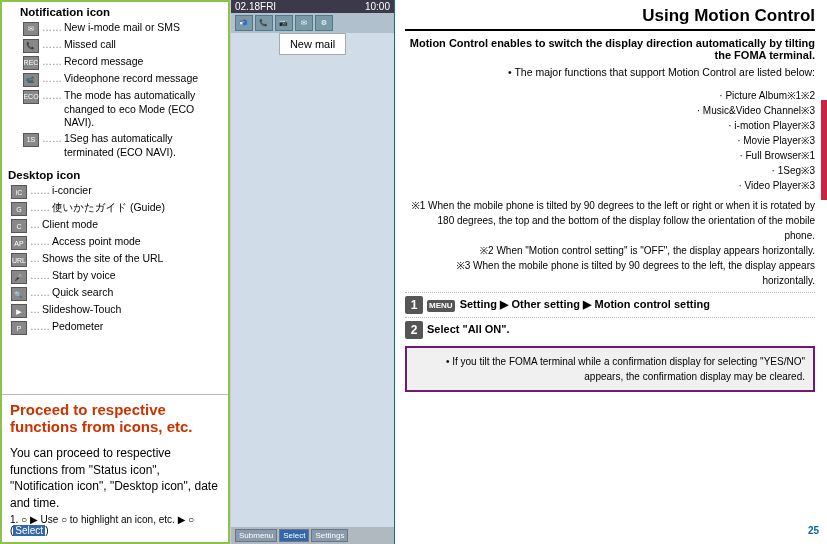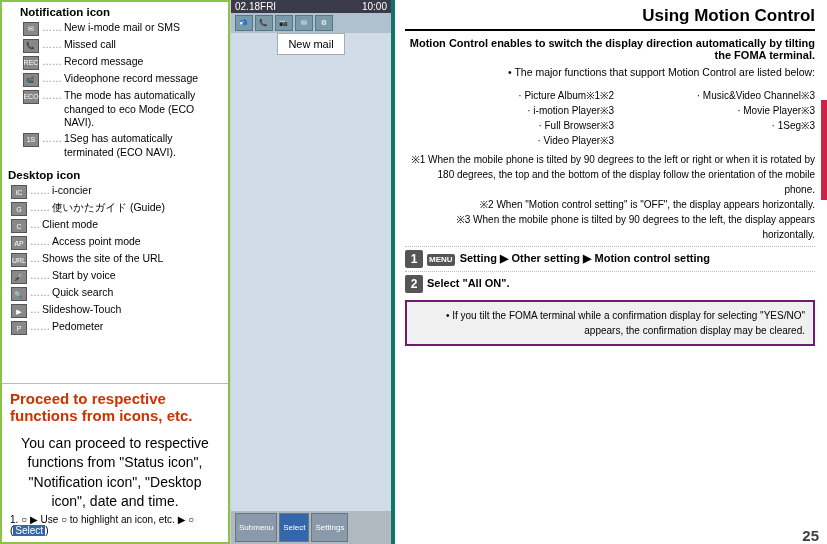--- a/index.html
+++ b/index.html
@@ -87,21 +87,21 @@
       color: #000;
       margin-bottom: 3px;
     }
 
     
     .middle-panel {
       width: 165px;
       min-width: 165px;
       background: #14b8a6;
       border-left: 1px solid #ccc;
-      border-right: 4px solid #0f766e;
+      border-right: 1px solid #0f766e;
       display: flex;
       flex-direction: column;
     }
 
     .phone-screen {
       background: #c8d8e8;
       flex: 1;
       display: flex;
       flex-direction: column;
       position: relative;
@@ -161,21 +161,21 @@
       padding: 2px 4px;
       display: flex;
       gap: 2px;
     }
 
     .phone-bottom-btn {
       background: #8a9aaa;
       border: 1px solid #667788;
       color: #fff;
       font-size: 8px;
-      padding: 9px 3px;
+      padding: 1px 3px;
       cursor: pointer;
     }
 
     .phone-bottom-btn.selected {
       background: #3366aa;
     }
 
     
     .bottom-area {
       background: #fff;
@@ -184,24 +184,23 @@
     }
 
     .proceed-header {
       color: #cc3300;
       font-weight: bold;
       font-size: 15px;
       margin-bottom: 10px;
     }
 
     .proceed-text {
-      font-size: 14px;
+      font-size: 12px;
       color: #000;
       line-height: 1.4;
-      text-align: center;
     }
 
     .proceed-step {
       font-size: 10px;
       color: #000;
       margin-top: 2px;
     }
 
     
     .right-panel {
@@ -238,21 +237,21 @@
 
     .bullet-item {
       font-size: 10.5px;
       color: #000;
       margin-bottom: 2px;
       line-height: 1.4;
     }
 
     .sub-grid {
       display: grid;
-      grid-template-columns: 1fr 1fr;
+      grid-template-columns: 1fr;
       margin-left: 12px;
       margin-bottom: 4px;
       gap: 1px 4px;
     }
 
     .sub-item {
       font-size: 10px;
       color: #000;
       line-height: 1.4;
     }
@@ -315,25 +314,25 @@
       border: 2px solid #701a75;
       padding: 6px 8px;
       margin-top: 4px;
       font-size: 10px;
       color: #000;
       line-height: 1.5;
     }
 
     .page-number {
       position: absolute;
-      bottom: 0;
+      bottom: 8px;
       right: 8px;
-      font-size: 15px;
-      font-weight: bold;
-      color: #404040;
+      font-size: 10px;
+      font-weight: bold;
+      color: #0369a1;
     }
 
     .right-side-tab {
       position: absolute;
       right: -12px;
       top: 100px;
       width: 18px;
       background: #cc2244;
       color: #fff;
       font-size: 9px;
@@ -535,21 +534,21 @@
 
   <div class="bullet-list">
     <div class="bullet-item">• <span>The major functions that support Motion Control are listed below:</span></div>
   </div>
 
   <div class="sub-grid">
     <div class="sub-item">· Picture Album※1※2</div>
     <div class="sub-item">· Music&amp;Video Channel※3</div>
     <div class="sub-item">· i-motion Player※3</div>
     <div class="sub-item">· Movie Player※3</div>
-    <div class="sub-item">· Full Browser※3</div>
+    <div class="sub-item">· Full Browser※1</div>
     <div class="sub-item">· 1Seg※3</div>
     <div class="sub-item">· Video Player※3</div>
     <div class="sub-item"></div>
   </div>
 
   <div class="note-list">
     <div class="note-item">※1 When the mobile phone is tilted by 90 degrees to the left or right or when it is rotated by 180 degrees, the top and the bottom of the display follow the orientation of the mobile phone.</div>
     <div class="note-item">※2 When "Motion control setting" is "OFF", the display appears horizontally.</div>
     <div class="note-item">※3 When the mobile phone is tilted by 90 degrees to the left, the display appears horizontally.</div>
   </div>

